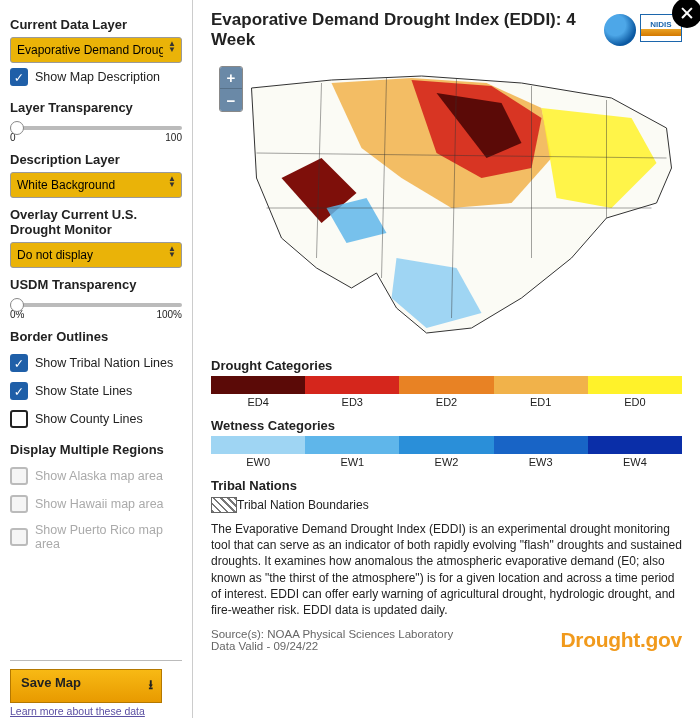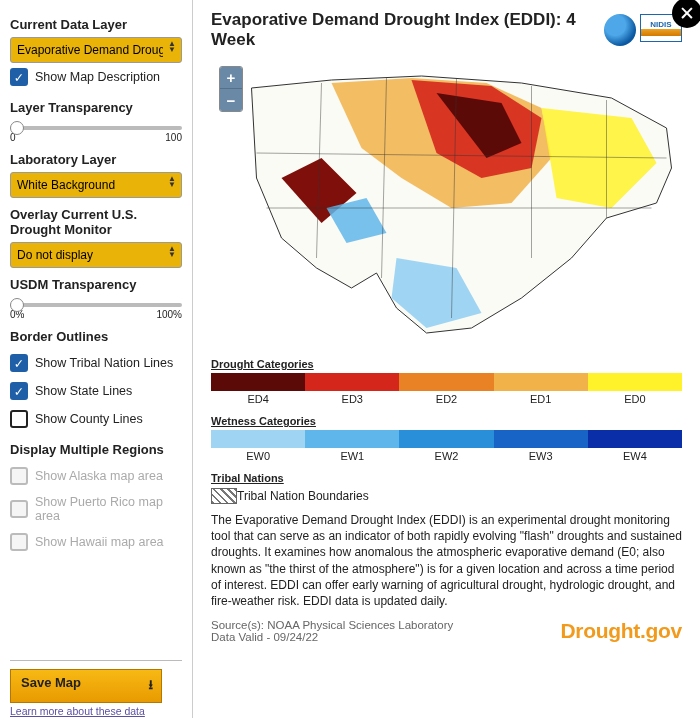--- a/index.html
+++ b/index.html
@@ -35,21 +35,21 @@
 .logo-circle { width: 32px; height: 32px; border-radius: 50%; background: radial-gradient(circle at 35% 35%, #4da7e8 35%, #0b59a2 70%); }
 .logo-nidis { width: 42px; height: 28px; background: #fff; border: 1px solid #1c66ac; display: flex; flex-direction: column; font-size: 8px; font-weight: 700; color: #1c66ac; align-items: center; justify-content: center; }
 .logo-nidis .bar { width: 100%; height: 7px; background: linear-gradient(#eaa326, #d47900); }
 
 .map-box { margin-top: 8px; height: 290px; position: relative; background: #fff; }
 .zoom-ctrl { position: absolute; left: 8px; top: 8px; display: flex; flex-direction: column; border: 1px solid #888; border-radius: 3px; overflow: hidden; }
 .zoom-ctrl div { width: 22px; height: 22px; background: #6a89a7; color: #fff; display: flex; align-items: center; justify-content: center; font-weight: 700; font-size: 15px; border-bottom: 1px solid #567088; }
 .zoom-ctrl div:last-child { border-bottom: none; }
 .map-svg { width: 100%; height: 100%; }
 
-.sect-label { font-weight: 700; font-size: 11px; margin-top: 10px; text-decoration: underline; }
+.sect-label { font-weight: 700; font-size: 13px; margin-top: 10px; }
 .legend-bar { display: flex; height: 18px; margin-top: 3px; }
 .legend-bar div { flex: 1; }
 .legend-labels { display: flex; margin-top: 2px; font-size: 11px; }
 .legend-labels div { flex: 1; text-align: center; }
 
 .tribal-row { display: flex; align-items: center; gap: 0; margin-top: 4px; font-size: 12px; }
 .hatch-sw { width: 26px; height: 16px; border: 1px solid #666; background: repeating-linear-gradient(45deg, #777 0, #777 2px, #fff 2px, #fff 5px); }
 
 .desc { font-size: 12px; margin-top: 8px; line-height: 1.35; }
 .meta { font-size: 11.5px; color: #666; margin-top: 8px; }
@@ -79,21 +79,21 @@
   <div class="slider">
     <div class="slider-track">
         <div class="slider-thumb" style="left:0"></div>
       </div>
     <div class="slider-labels">
       <span>0</span>
       <span>100</span>
     </div>
   </div>
 
-  <div class="group-label">Laboratory Layer</div>
+  <div class="group-label">Description Layer</div>
   <div class="sel-wrap">
     <input class="sel" value="White Background" style="">
     <div class="arrows">
         <span>▲</span>
         <span>▼</span>
       </div>
   </div>
 
   <div class="group-label">Overlay Current U.S. Drought Monitor</div>
   <div class="sel-wrap">
@@ -129,25 +129,25 @@
     <span>Show County Lines</span>
   </div>
 
   <div class="group-label">Display Multiple Regions</div>
   <div class="cb-row disabled">
     <div class="cb disabled"></div>
     <span>Show Alaska map area</span>
   </div>
   <div class="cb-row disabled">
     <div class="cb disabled"></div>
-    <span>Show Puerto Rico map area</span>
+    <span>Show Hawaii map area</span>
   </div>
   <div class="cb-row disabled">
     <div class="cb disabled"></div>
-    <span>Show Hawaii map area</span>
+    <span>Show Puerto Rico map area</span>
   </div>
 
   <div class="save-row">
     <button class="save-btn">
       <span>Save Map</span>
       <span>⭳</span>
     </button>
     <a class="learn-link">Learn more about these data</a>
   </div>
 </div>

